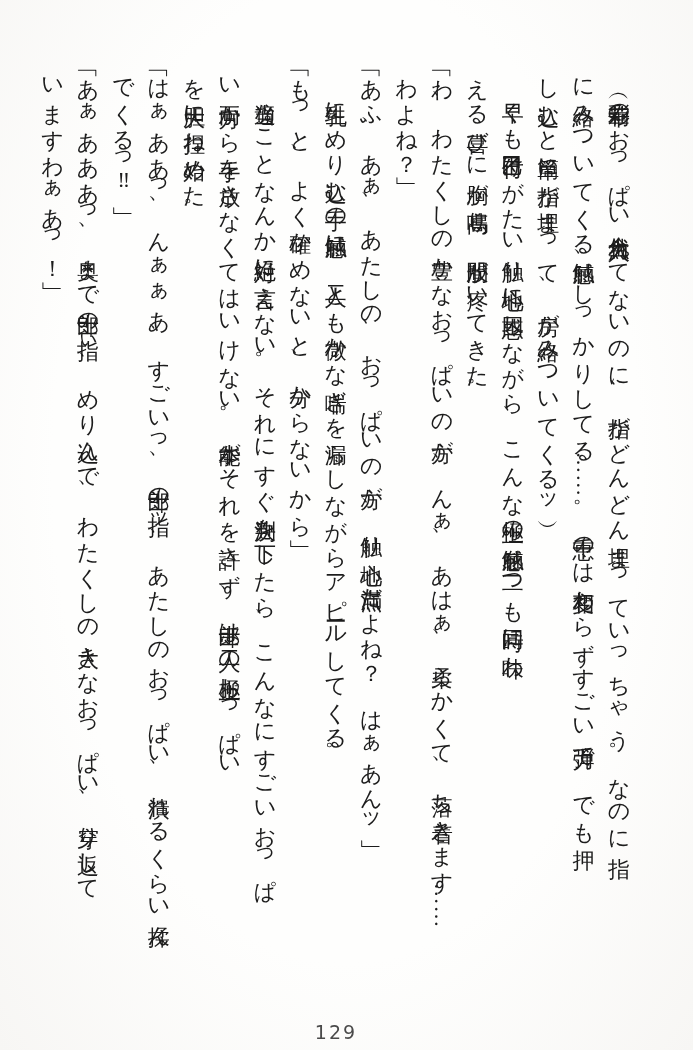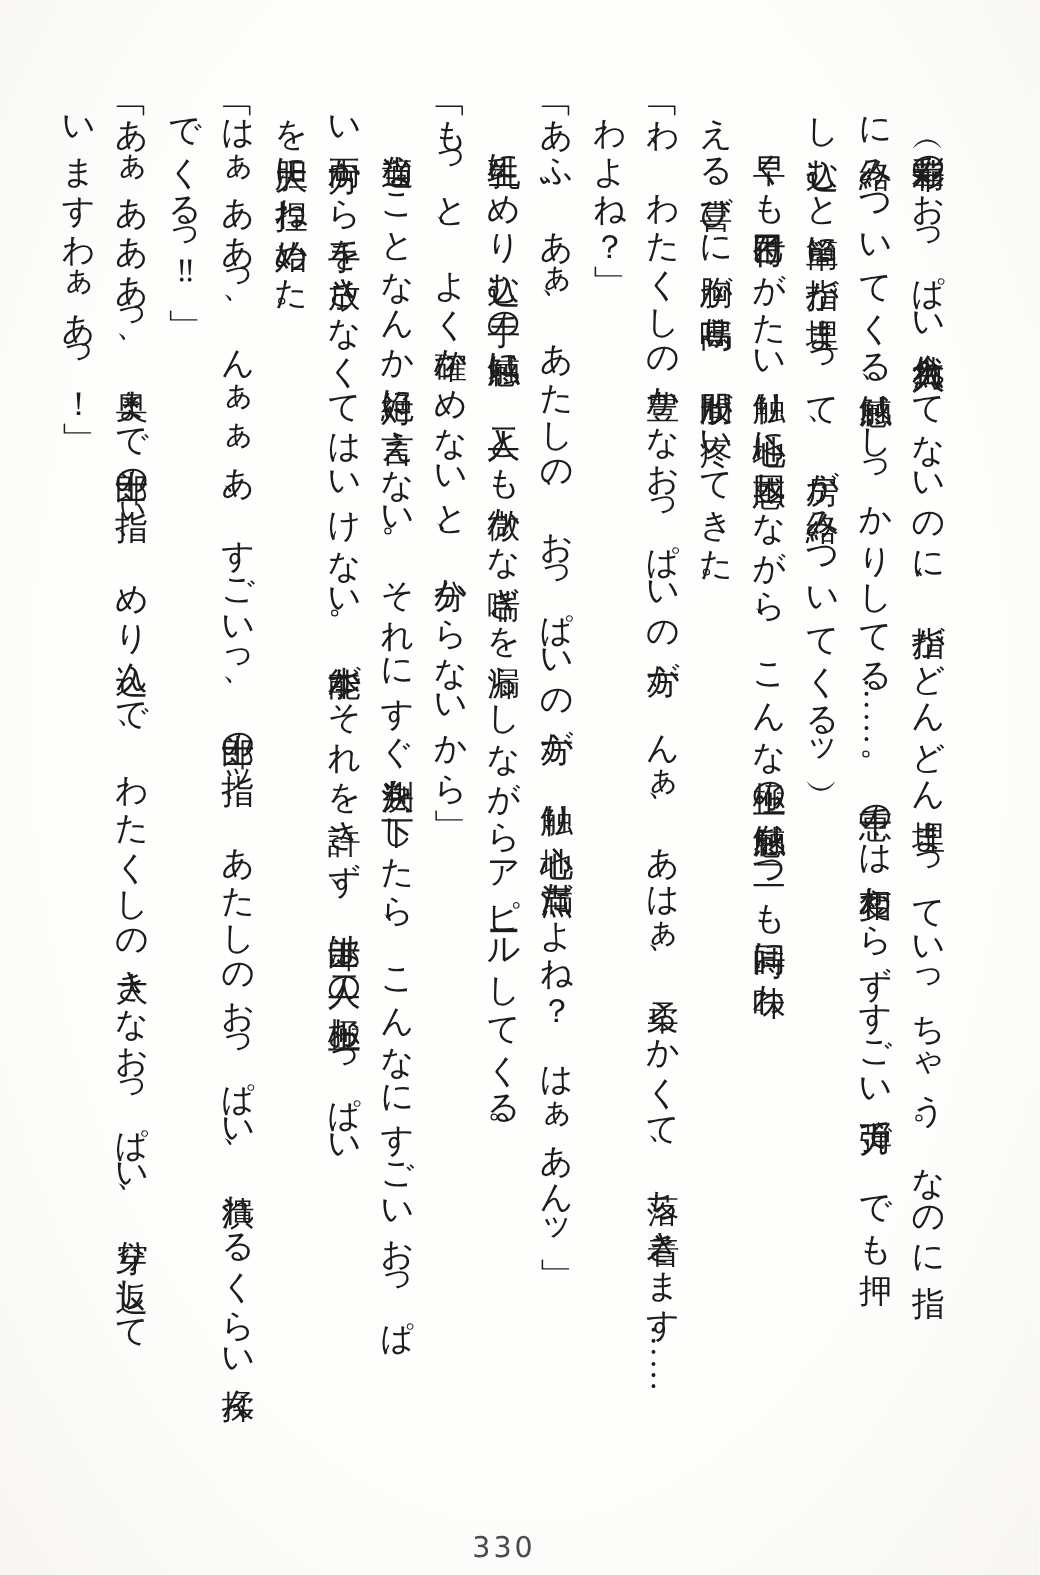--- a/index.html
+++ b/index.html
@@ -69,15 +69,15 @@
     <p class="text-line">「もっと、よく確かめないと、分からないから」</p>
     <p class="text-line">　適当なことなんか絶対に言えない。それにすぐ判決を下したら、こんなにすごいおっぱ</p>
     <p class="text-line">い両方から手を放さなくてはいけない。本能がそれを許さず、士郎は二人の極上おっぱい</p>
     <p class="text-line">を大胆に捏ね始めた。</p>
     <p class="text-line">「はぁああっ、んぁぁあ、すごいっ、士郎の指ッ、あたしのおっぱい、潰れるくらい揉ん</p>
     <p class="text-line">でくるっ‼」</p>
     <p class="text-line">「あぁあああっ、奥まで士郎の指ぃ、めり込んで、わたくしの大きなおっぱい、穿り返して</p>
     <p class="text-line">いますわぁあっ！」</p>
   </div>
 
-  <div class="page-number">330</div>
+  <div class="page-number">129</div>
 
 </div>
 
 </body></html>

